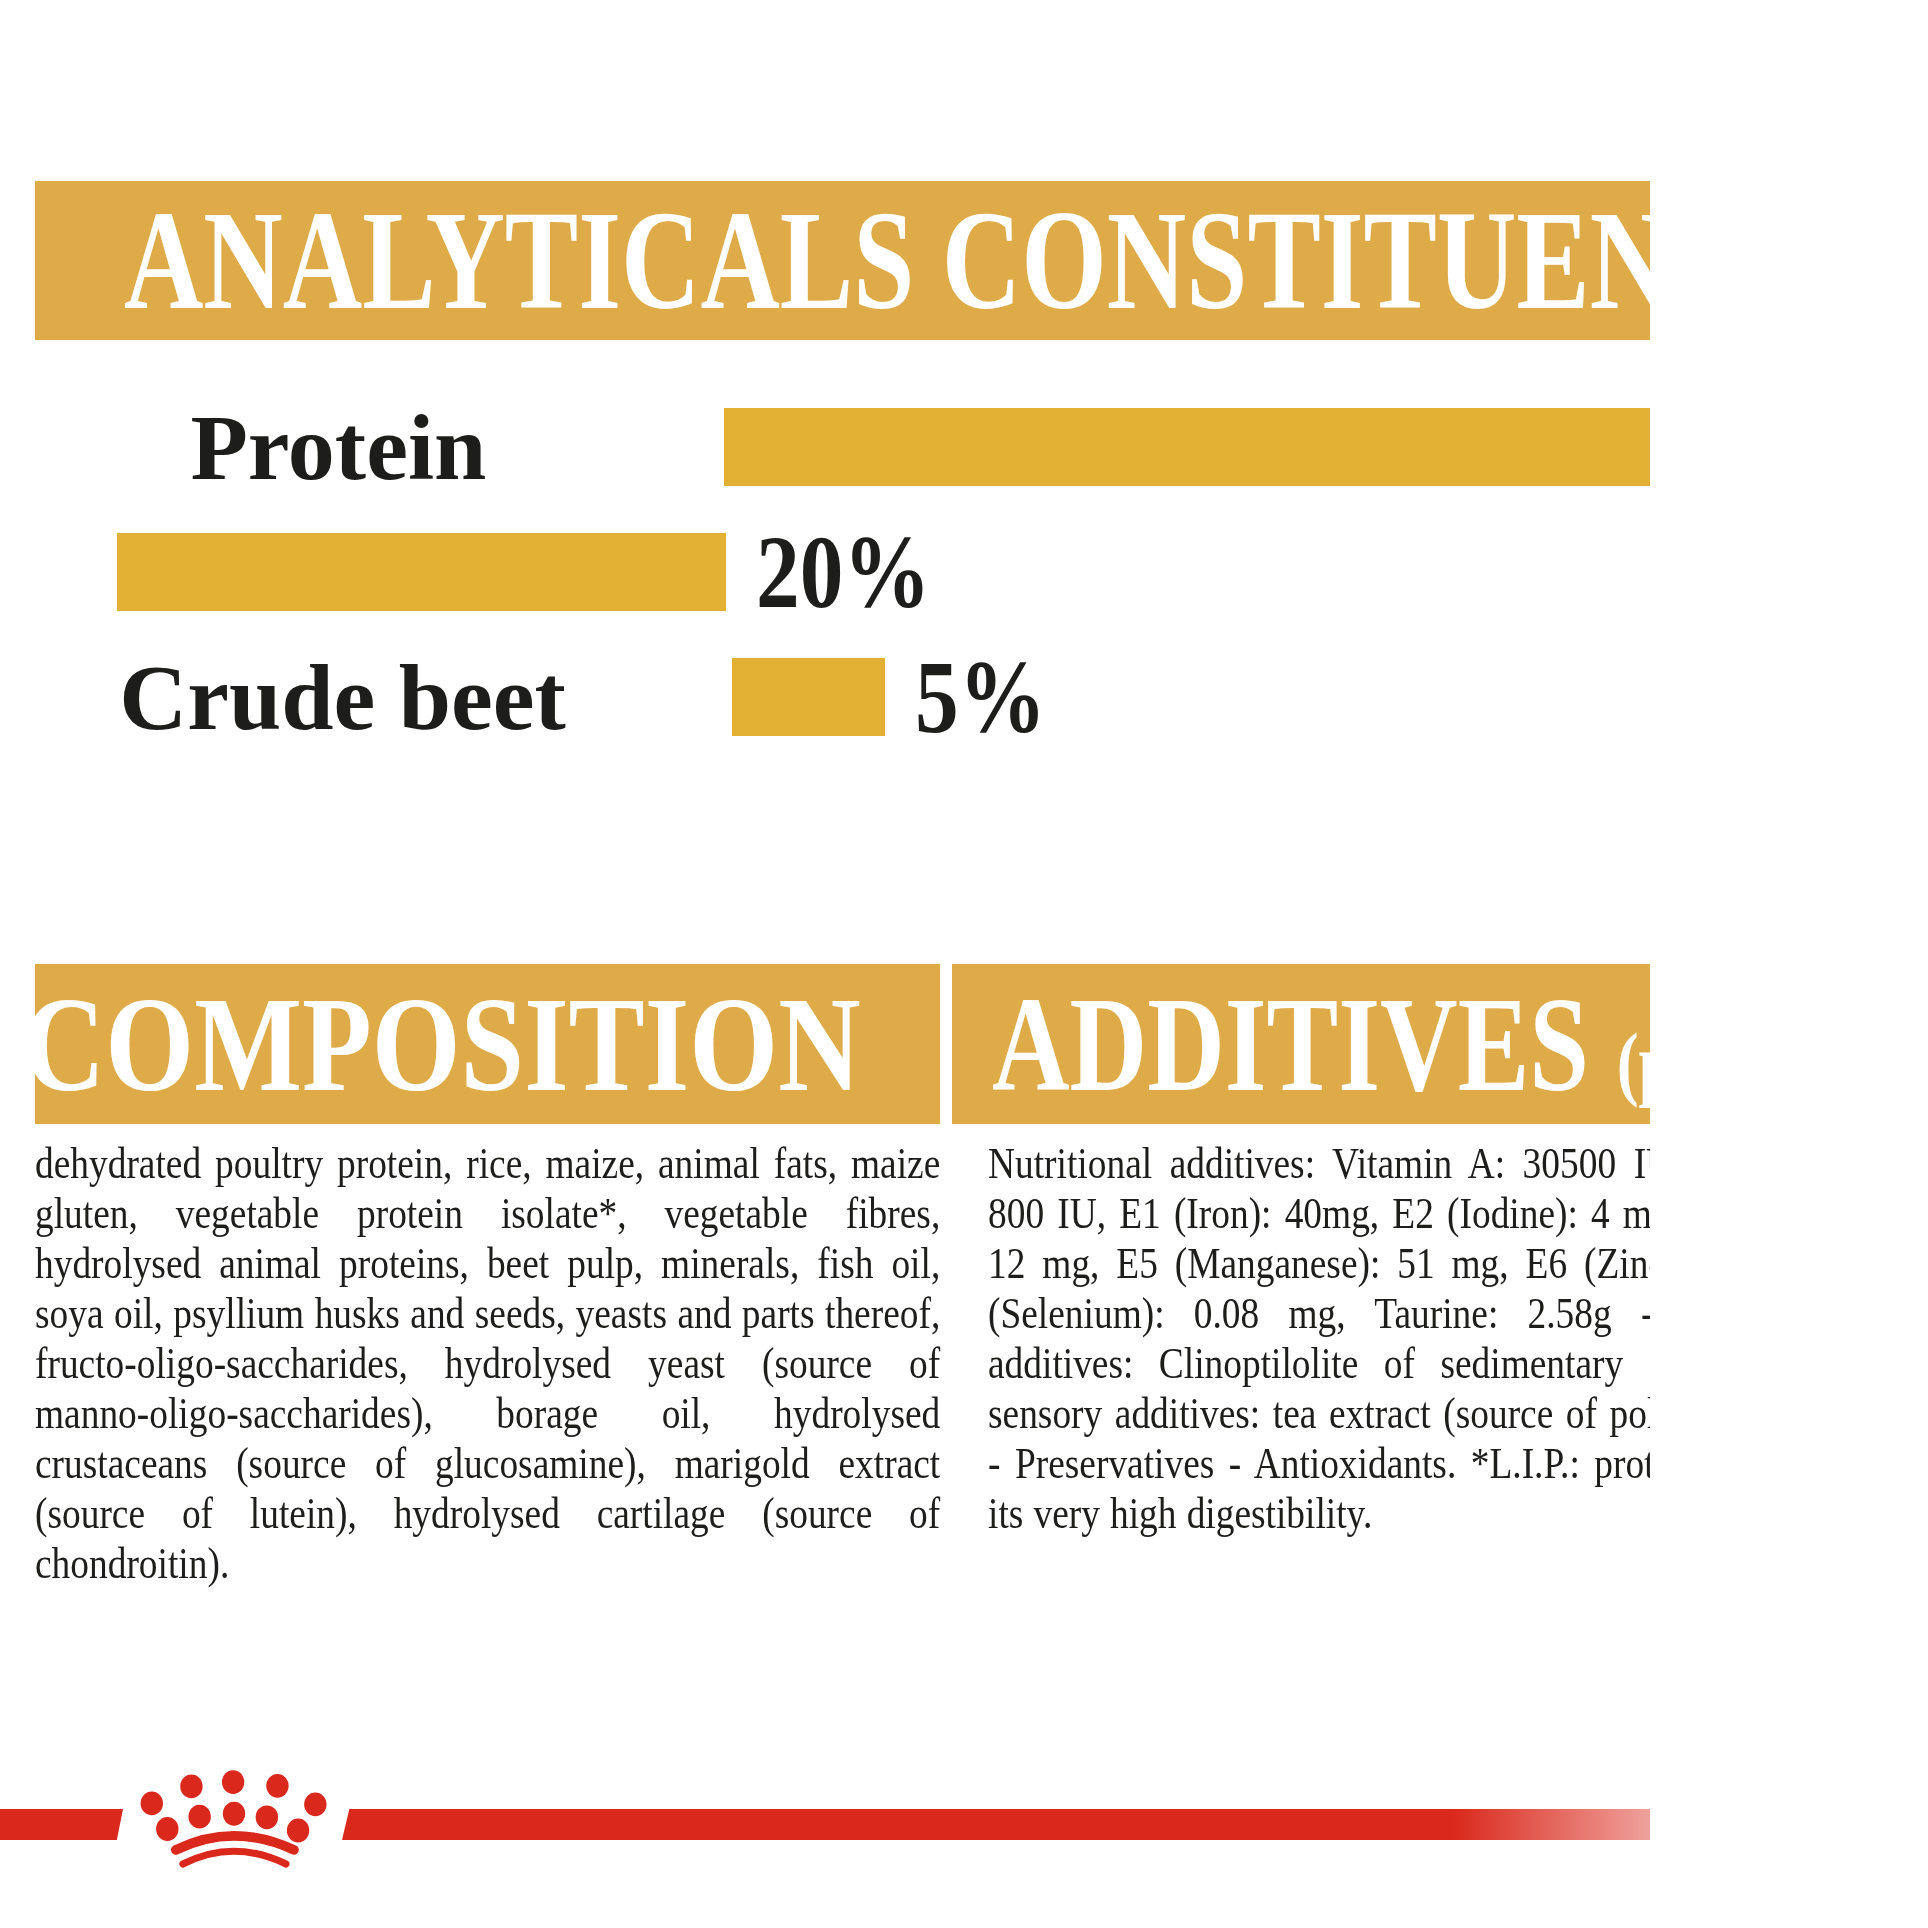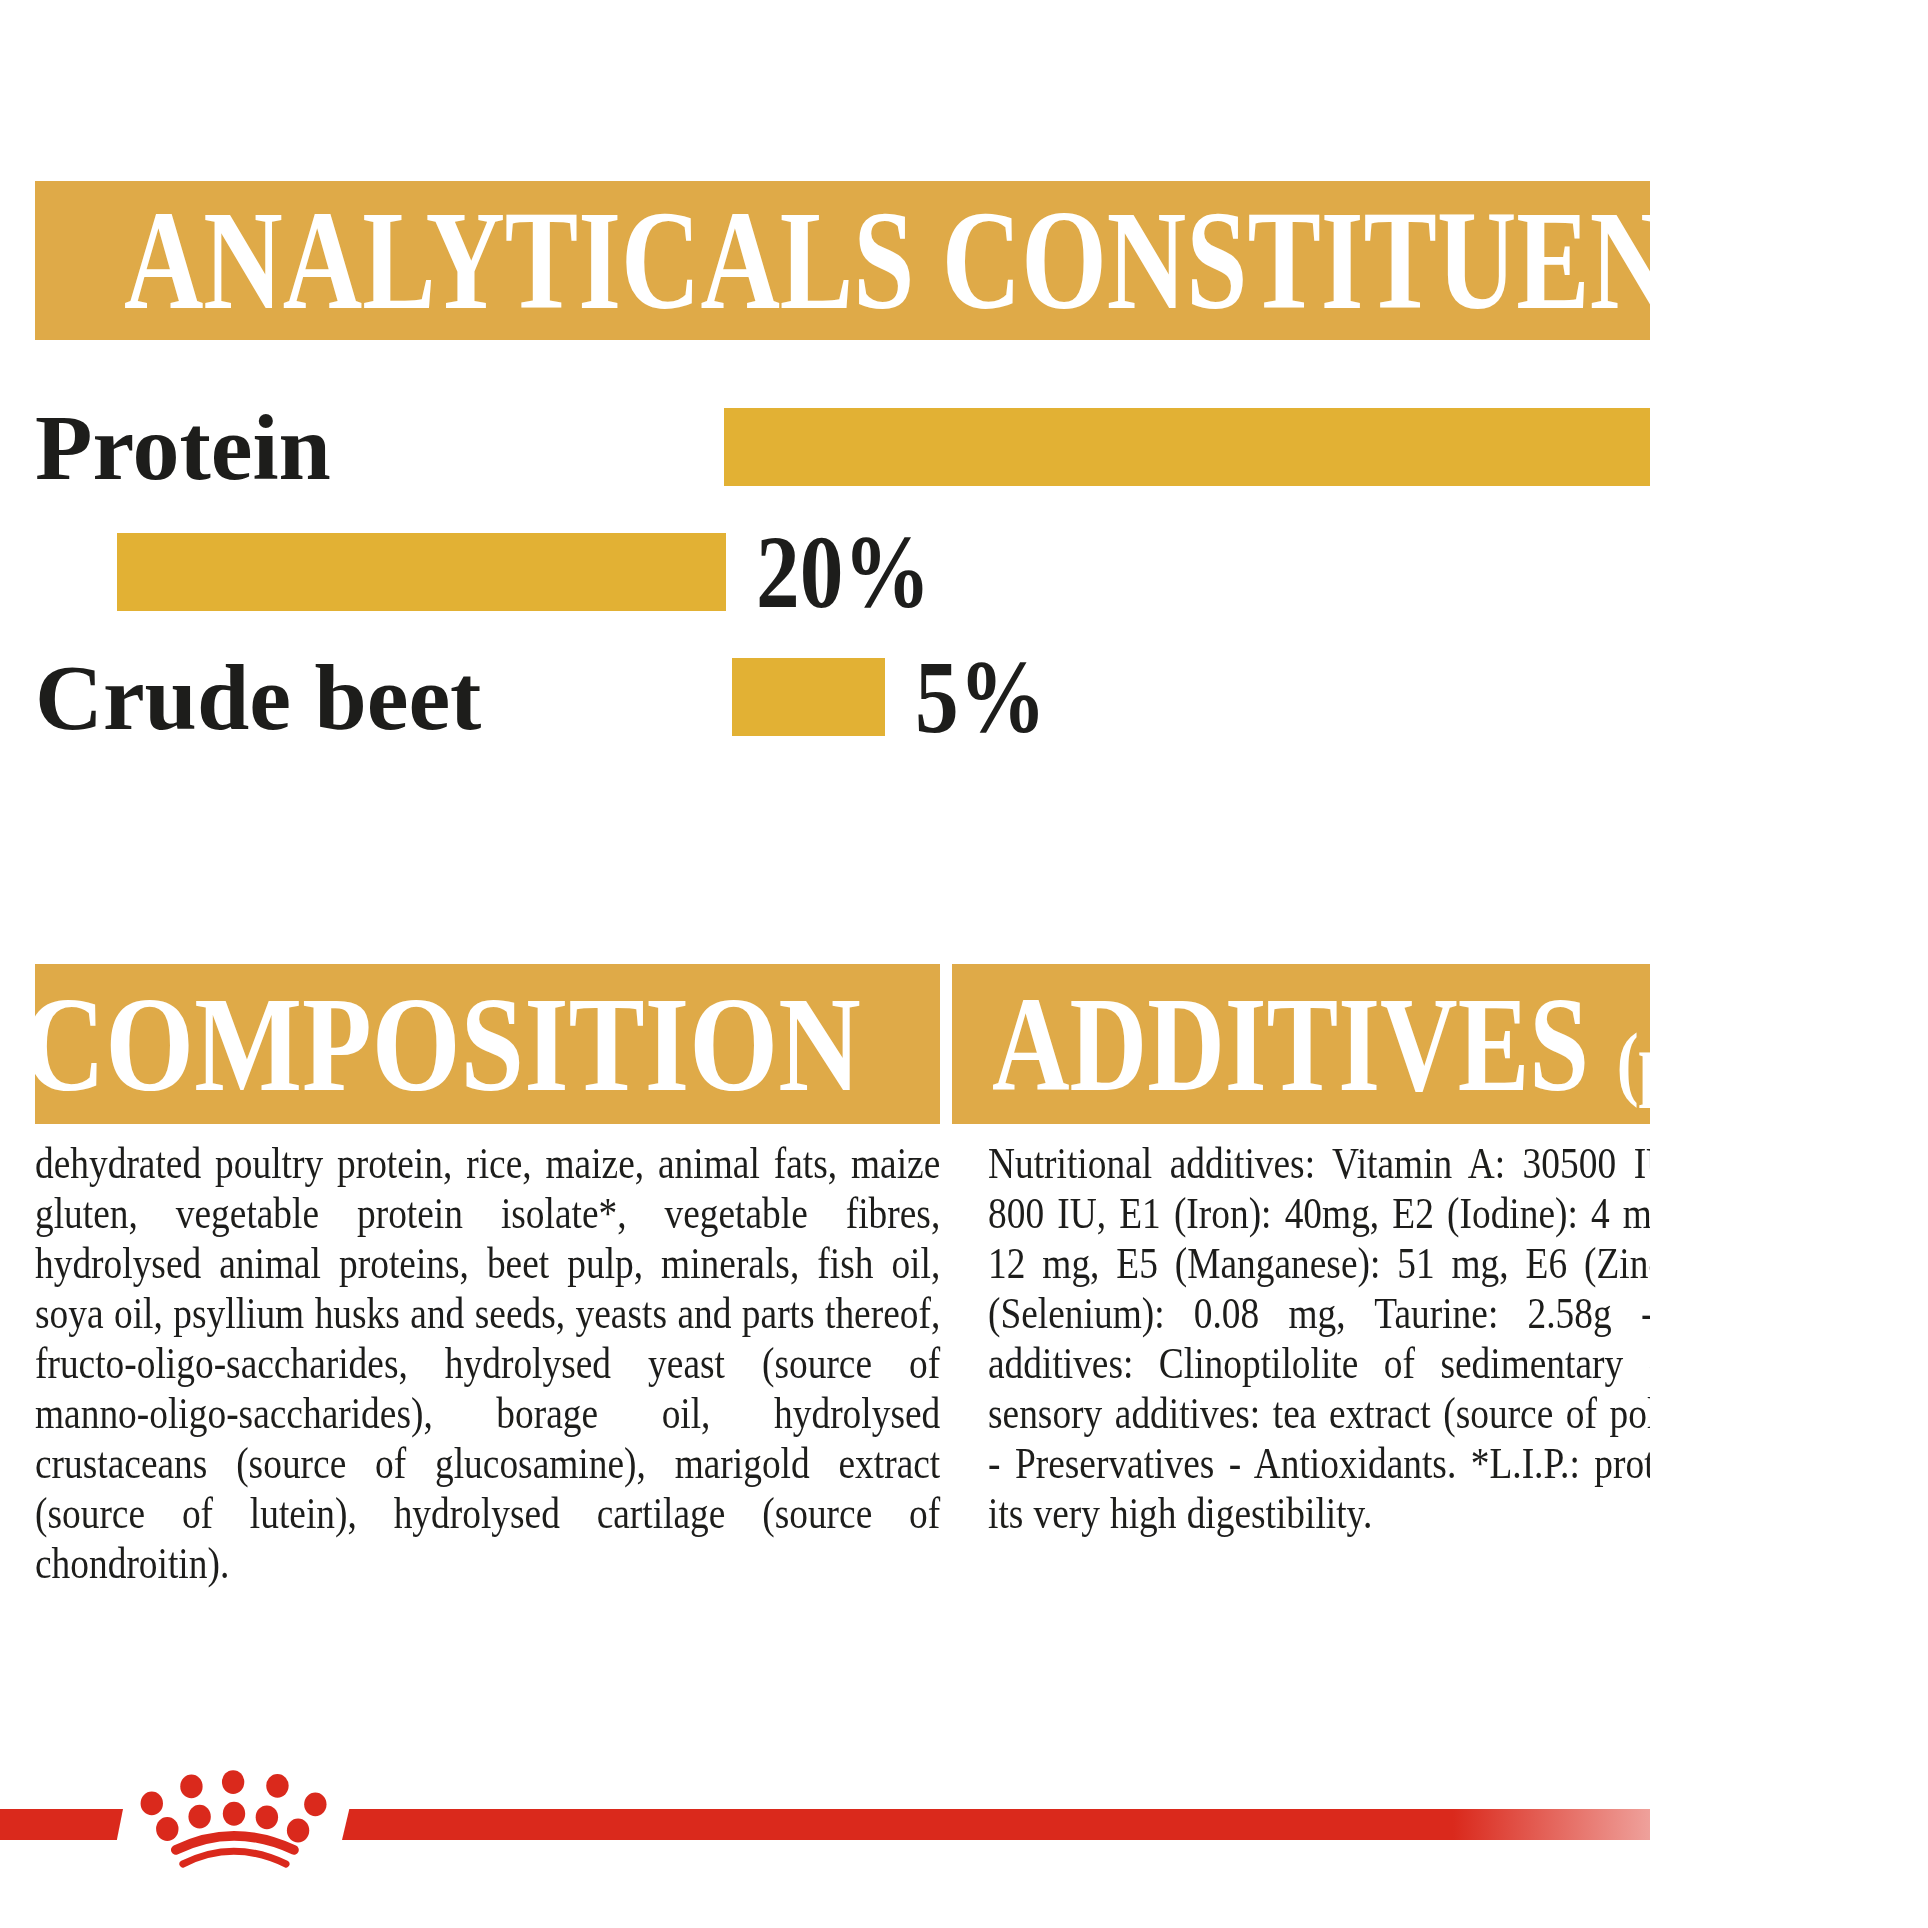--- a/index.html
+++ b/index.html
@@ -8,21 +8,21 @@
 
   
   .top-band{position:absolute;left:35px;top:181px;width:1858px;height:159px;
             display:flex;align-items:center;justify-content:center;}
   .top-band .big-title{font-size:141px;font-weight:700;color:#fff;white-space:nowrap;
             transform:scaleX(0.78);line-height:1;}
 
   
   .chart-rows{position:absolute;left:35px;top:408px;width:1858px;}
   .chart-row{display:flex;align-items:center;height:78px;margin-bottom:47px;}
-  .chart-label{width:615px;text-align:left;font-weight:700;font-size:94px;line-height:1;
+  .chart-label{width:615px;text-align:center;font-weight:700;font-size:94px;line-height:1;
             white-space:nowrap;}
   .chart-bar{margin-left:82px;height:78px;}
   .chart-pct{margin-left:30px;font-weight:700;font-size:104px;line-height:1;white-space:nowrap;
             transform:scaleX(0.84);transform-origin:left center;}
 
   
   .section-band{position:absolute;top:964px;width:905px;height:160px;display:flex;align-items:center;}
   .band-comp{left:35px;justify-content:flex-end;}
   .band-add{left:952px;justify-content:flex-start;box-sizing:border-box;padding-left:40px;}
   .section-title{font-size:136px;font-weight:700;color:#fff;white-space:nowrap;line-height:1;}

